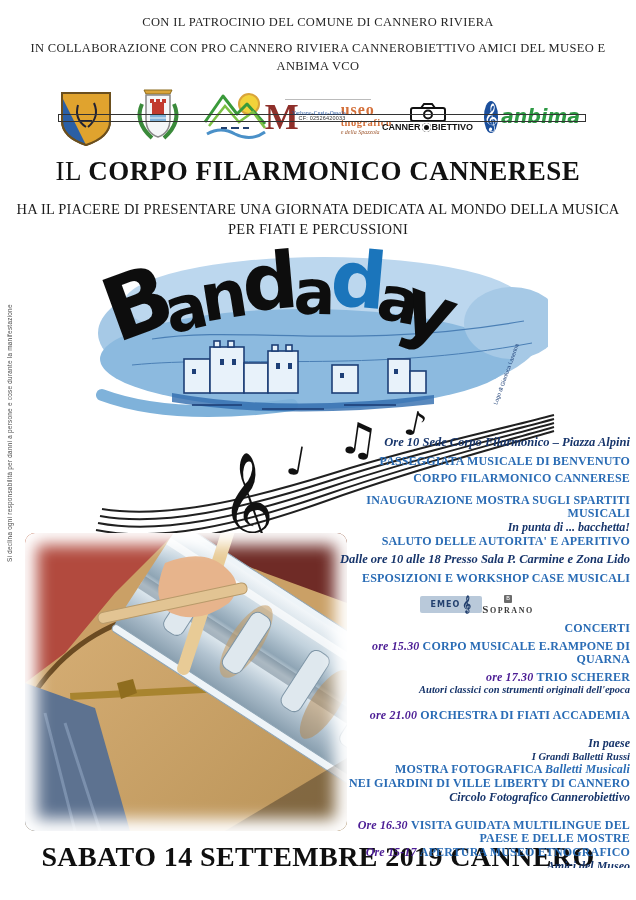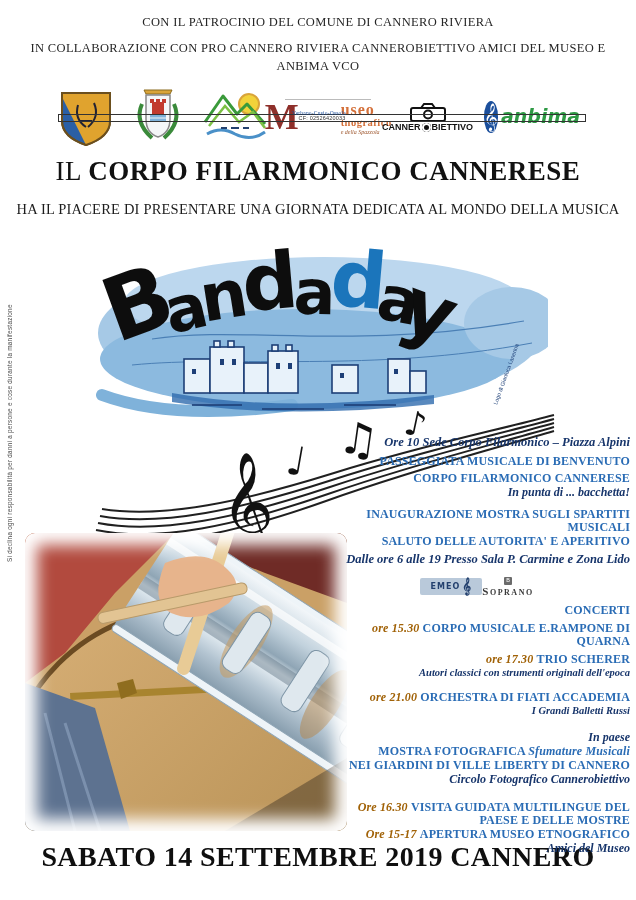--- a/index.html
+++ b/index.html
@@ -78,21 +78,21 @@
               box-shadow:inset 0 0 16px 12px #ffffff;pointer-events:none;z-index:3;}
 
   
   .schedule{position:absolute;left:324px;top:436px;width:306px;z-index:4;}
   .sline{font-family:"Liberation Serif",serif;text-align:right;margin-top:5px;line-height:1.08;}
   .sline:first-child{margin-top:0;}
   .kind-time{color:#17356b;font-weight:bold;font-style:italic;font-size:12.5px;}
   .kind-event{color:#2a6cb5;font-weight:bold;font-size:12px;letter-spacing:.15px;}
   .kind-note{color:#17356b;font-weight:bold;font-style:italic;font-size:12px;}
   .kind-small-note{color:#17356b;font-weight:bold;font-style:italic;font-size:10.5px;}
-  .t-prefix{color:#a16207;font-style:italic;}
+  .t-prefix{color:#4c1d95;font-style:italic;}
   .t-suffix{font-style:italic;}
   .tight{margin-top:1px;}
   .gap-sm{margin-top:9px;} .gap-md{margin-top:13px;} .gap-lg{margin-top:15px;}
 
   
   .ws-logos{display:flex;justify-content:center;align-items:center;margin:7px 0 4px 0;height:26px;}
   .emeo{width:62px;height:17px;background:#b9c9da;border-radius:2px;display:flex;align-items:center;
         justify-content:center;gap:2px;color:#23406e;font-family:"DejaVu Sans",sans-serif;
         font-size:8px;font-weight:bold;letter-spacing:1px;}
   .emeo .clef{font-size:15px;line-height:1;}
@@ -187,20 +187,21 @@
         <span class="name">anbima</span>
         <span class="sub">Verbano-Cusio-Ossola</span>
       </span>
     </div>
   </div>
 
   <div class="title">
     <span>IL </span><span class="bold">CORPO FILARMONICO CANNERESE</span>
   </div>
   <div class="sub sub1">HA IL PIACERE DI PRESENTARE UNA GIORNATA DEDICATA AL MONDO DELLA MUSICA</div>
+  <div class="sub sub2">PER FIATI E PERCUSSIONI</div>
 
   <div class="bandaday">
     <svg width="456" height="176" viewBox="0 0 456 176">
       <ellipse cx="228" cy="86" rx="222" ry="74" fill="#a6c9e6"></ellipse>
       <ellipse cx="232" cy="56" rx="200" ry="46" fill="#bcd7ee"></ellipse>
       <ellipse cx="214" cy="112" rx="206" ry="50" fill="#8cbadf"></ellipse>
       <ellipse cx="420" cy="76" rx="48" ry="36" fill="#a6c9e6"></ellipse>
       <path d="M10 148 q70 26 190 10" stroke="#7fb2da" stroke-width="12" fill="none" stroke-linecap="round"></path>
       <path d="M60 92 C 150 78, 260 104, 432 74" stroke="#4a7fb5" stroke-width="1.2" fill="none"></path>
       <path d="M40 118 C 140 108, 280 126, 440 96" stroke="#4a7fb5" stroke-width="1" fill="none"></path>
@@ -294,44 +295,45 @@
       <polygon points="200,298 322,298 322,225" fill="#3a2e22" opacity="0.45"></polygon>
     </svg>
   </div>
   <div class="photo-fade"></div>
 
   <div class="schedule">
     <div>
         <div class="sline kind-time"><span>Ore 10 Sede Corpo Filarmonico – Piazza Alpini</span></div>
         <div class="sline kind-event"><span>PASSEGGIATA MUSICALE  DI BENVENUTO</span></div>
         <div class="sline kind-event"><span>CORPO FILARMONICO CANNERESE</span></div>
+        <div class="sline kind-event gap-sm"><span>INAUGURAZIONE MOSTRA SUGLI SPARTITI MUSICALI</span></div>
         <div class="sline kind-note tight"><span>In punta di ... bacchetta!</span></div>
-        <div class="sline kind-event gap-sm"><span>INAUGURAZIONE MOSTRA SUGLI SPARTITI MUSICALI</span></div>
         <div class="sline kind-event tight"><span>SALUTO DELLE AUTORITA' E APERITIVO</span></div>
-        <div class="sline kind-time"><span>Dalle ore 6 alle 19 Presso Sala P. Carmine e  Zona Lido</span></div>
+        <div class="sline kind-time"><span>Dalle ore 10 alle 18 Presso Sala P. Carmine e  Zona Lido</span></div>
+        <div class="sline kind-event"><span>ESPOSIZIONI E WORKSHOP CASE MUSICALI</span></div>
       </div>
     <div class="ws-logos">
       <div class="emeo">
         <span>EMEO</span>
         <span class="clef">𝄞</span>
       </div>
       <div class="soprano">
         <span class="crest">B</span>
         <span class="name">Soprano</span>
       </div>
     </div>
     <div>
         <div class="sline kind-event gap-sm"><span>CONCERTI</span></div>
         <div class="sline kind-event"><span class="t-prefix">ore  15.30 </span><span>CORPO MUSICALE E.RAMPONE DI QUARNA</span></div>
         <div class="sline kind-event"><span class="t-prefix">ore 17.30 </span><span>TRIO  SCHERER</span></div>
         <div class="sline kind-small-note tight"><span>Autori classici con strumenti originali dell'epoca</span></div>
         <div class="sline kind-event gap-md"><span class="t-prefix">ore 21.00 </span><span>ORCHESTRA DI FIATI ACCADEMIA</span></div>
+        <div class="sline kind-note gap-lg"><span>In paese</span></div>
         <div class="sline kind-small-note tight"><span>I Grandi Balletti Russi</span></div>
-        <div class="sline kind-note gap-lg"><span>In paese</span></div>
-        <div class="sline kind-event tight"><span>MOSTRA FOTOGRAFICA </span><span class="t-suffix">Sfumature Musicali</span></div>
+        <div class="sline kind-event tight"><span>MOSTRA FOTOGRAFICA </span><span class="t-suffix">Balletti Musicali</span></div>
         <div class="sline kind-event tight"><span>NEI GIARDINI DI VILLE LIBERTY DI CANNERO</span></div>
         <div class="sline kind-note tight"><span>Circolo  Fotografico Cannerobiettivo</span></div>
         <div class="sline kind-event gap-lg"><span class="t-prefix">Ore 16.30  </span><span>VISITA GUIDATA MULTILINGUE DEL  PAESE E DELLE MOSTRE</span></div>
         <div class="sline kind-event tight"><span class="t-prefix">Ore 15-17 </span><span>APERTURA MUSEO ETNOGRAFICO</span></div>
         <div class="sline kind-note tight"><span>Amici del Museo</span></div>
       </div>
   </div>
 
   <div class="footer-date">SABATO 14 SETTEMBRE 2019 CANNERO RIVIERA</div>
   <div class="footer-weather">☂La manifestazione si svolgerà anche in caso di maltempo☂</div>

